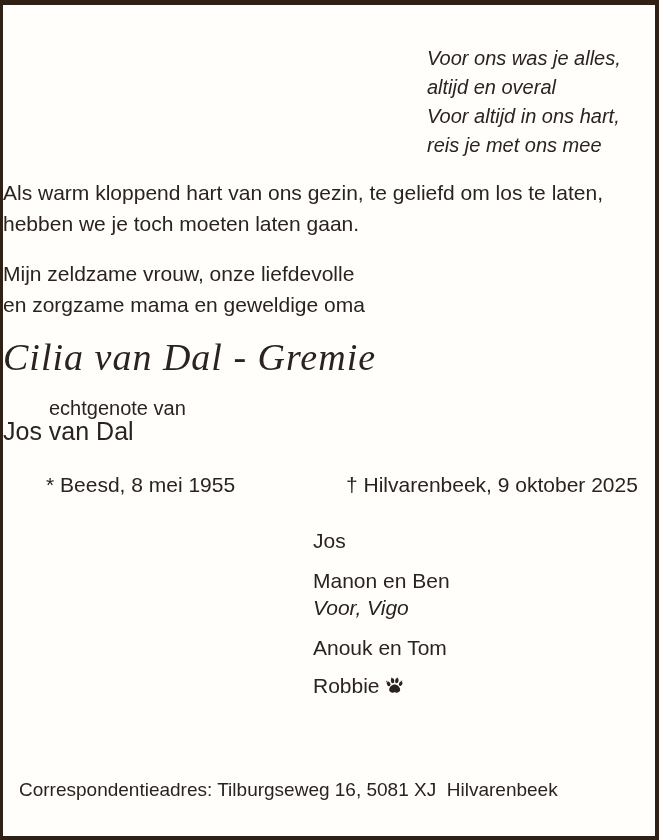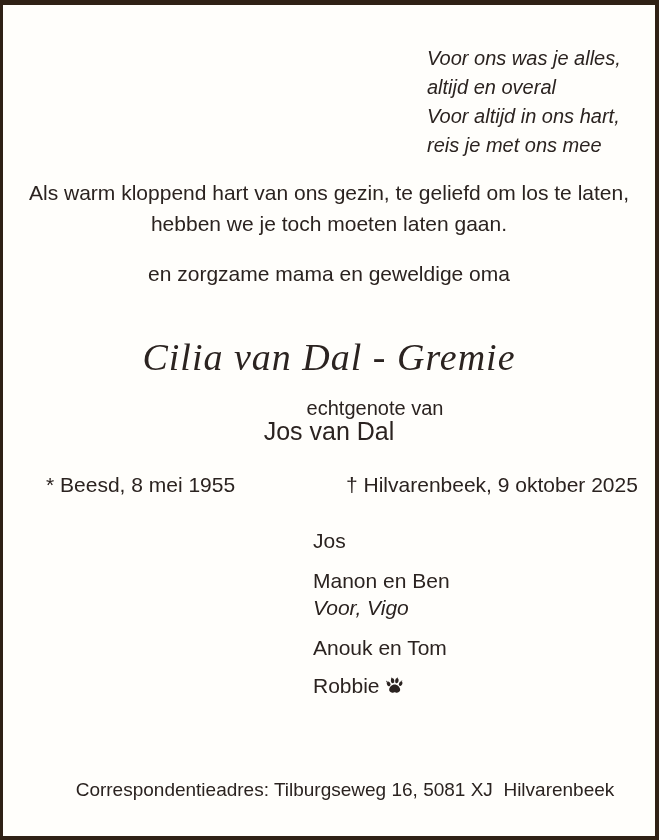--- a/index.html
+++ b/index.html
@@ -25,21 +25,21 @@
     left: 424px;
     font-style: italic;
     font-size: 20px;
     line-height: 29px;
     text-align: left;
   }
   .center-block {
     position: absolute;
     left: 0;
     width: 100%;
-    text-align: center;
+    text-align: left;
   }
   .intro   { top: 172px; font-size: 21px; line-height: 31px; }
   .tribute { top: 253px; font-size: 21px; line-height: 31px; }
   .deceased-name {
     top: 330px;
     font-family: "Liberation Serif", "DejaVu Serif", serif;
     font-style: italic;
     font-size: 38px;
     letter-spacing: 1px;
   }
@@ -86,20 +86,21 @@
     <div>Voor altijd in ons hart,</div>
     <div>reis je met ons mee</div>
   </div>
 
   <div class="center-block intro">
     <div>Als warm kloppend hart van ons gezin, te geliefd om los te laten,</div>
     <div>hebben we je toch moeten laten gaan.</div>
   </div>
 
   <div class="center-block tribute">
+    <div>Mijn zeldzame vrouw, onze liefdevolle</div>
     <div>en zorgzame mama en geweldige oma</div>
   </div>
 
   <div class="center-block deceased-name">Cilia van Dal - Gremie</div>
 
   <div class="center-block relation">echtgenote van</div>
 
   <div class="center-block spouse">Jos van Dal</div>
 
   <div class="dates-row">

